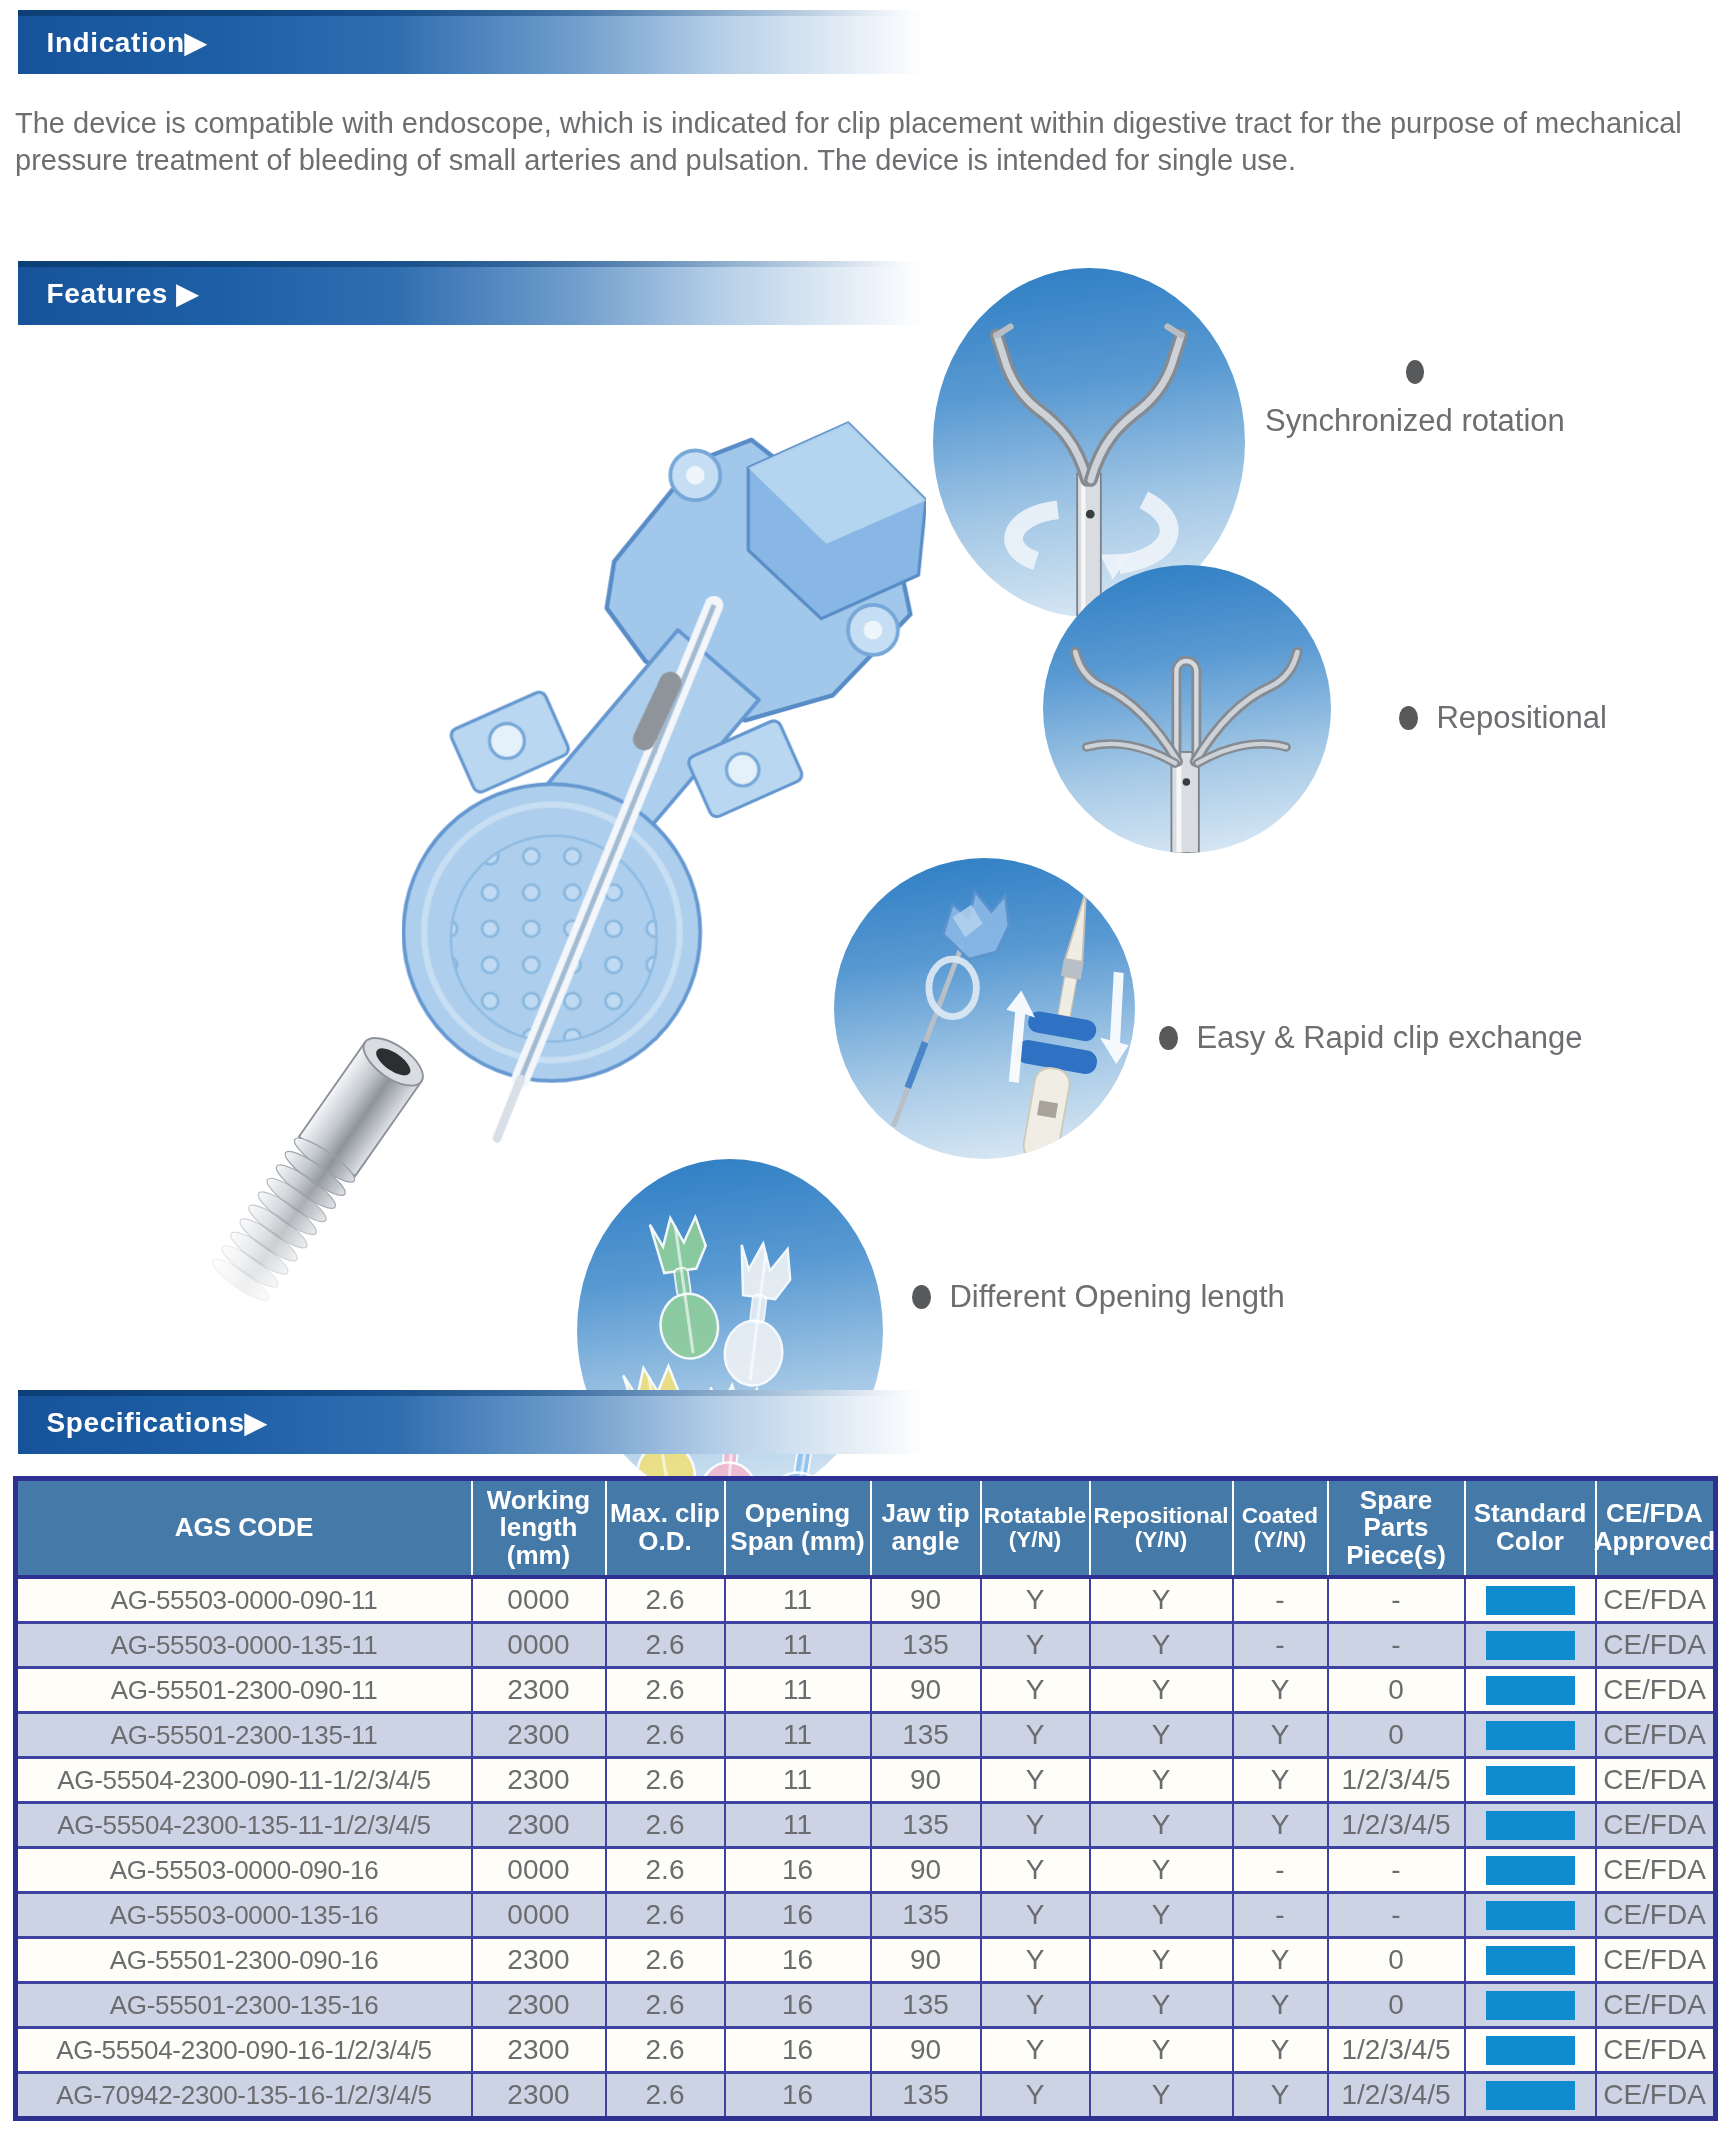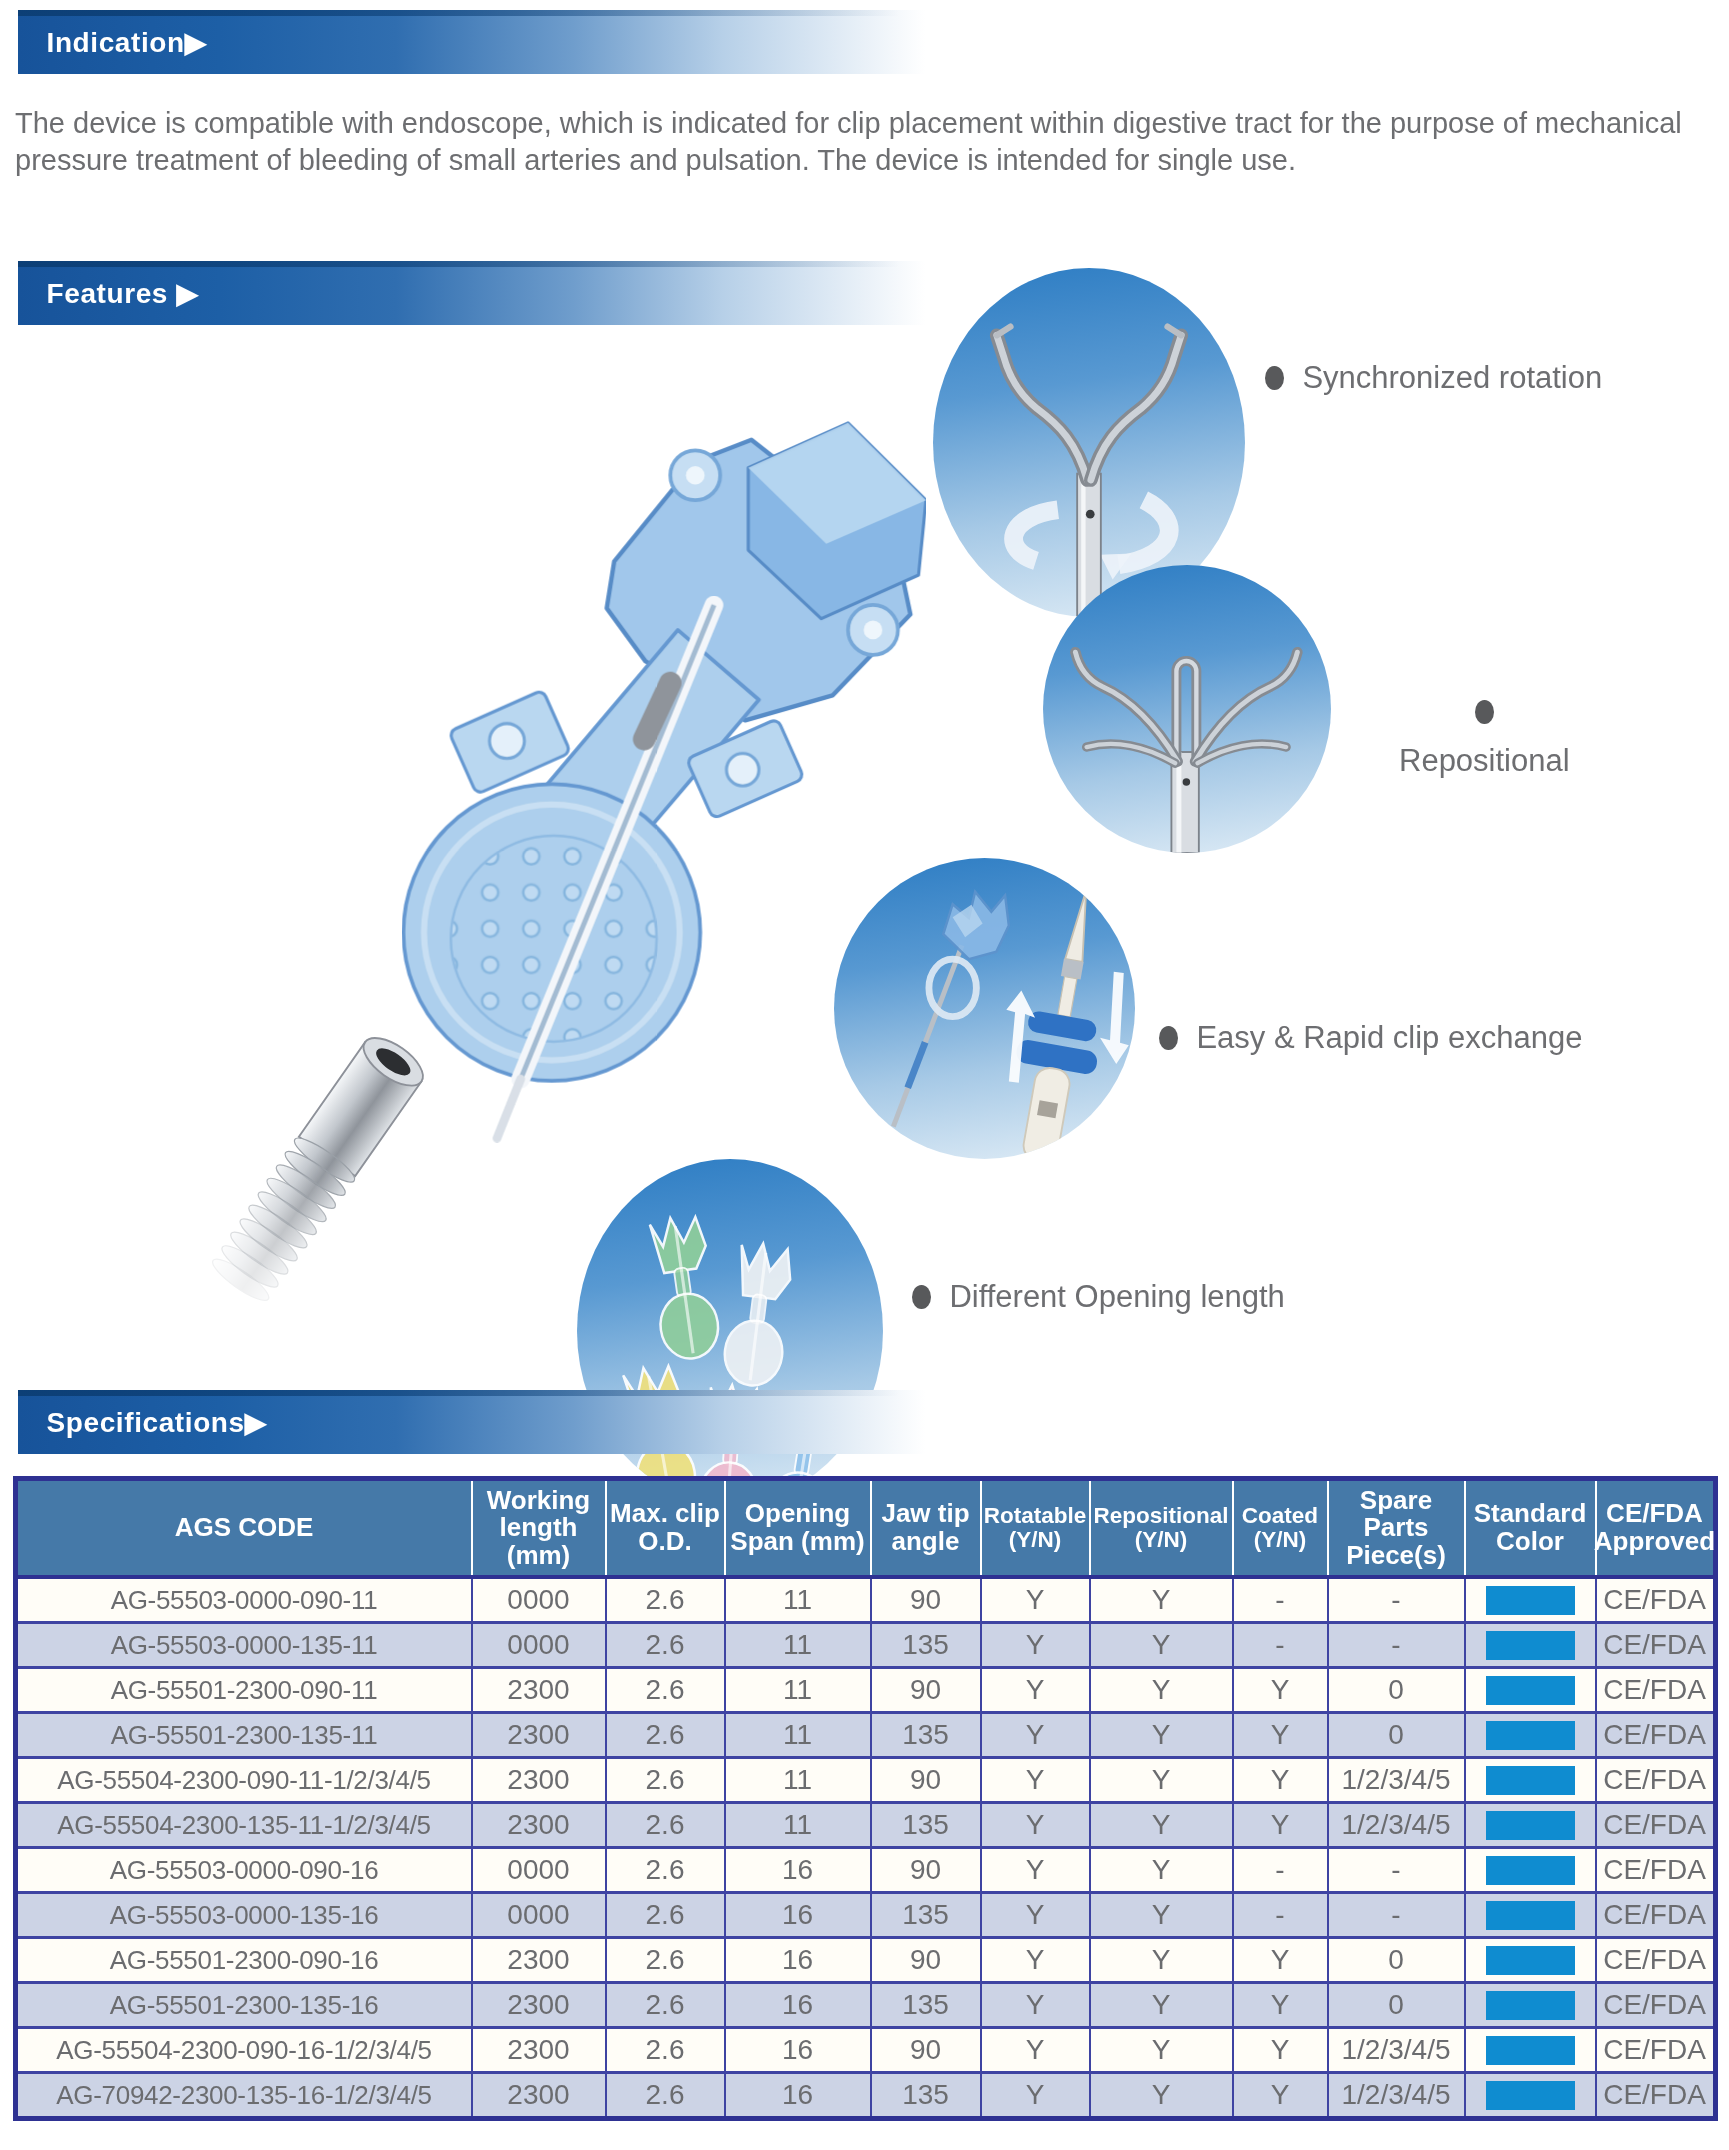--- a/index.html
+++ b/index.html
@@ -24,22 +24,22 @@
   .fc1{left:933px;top:268px;width:312px;height:349px;border-radius:50%/50%;}
   .fc2{left:1043px;top:565px;width:288px;height:288px;}
   .fc3{left:834px;top:858px;width:301px;height:301px;}
   .fc4{left:577px;top:1159px;width:306px;height:344px;}
   .feature-circle svg{width:100%;height:100%;display:block;}
   .illus{position:absolute;}
 
   .bullet{position:absolute;display:flex;align-items:center;gap:18.7px;height:35px;}
   .bullet .dot{width:18.7px;height:24px;border-radius:50%;background:#58595b;flex:0 0 auto;}
   .bullet .bullet-label{font-size:31px;color:#6d6e71;white-space:nowrap;}
-  .b1{left:1265px;top:360px;}
-  .b2{left:1399px;top:700px;flex-direction:column;}
+  .b1{left:1265px;top:360px;flex-direction:column;}
+  .b2{left:1399px;top:700px;}
   .b3{left:1159px;top:1020px;}
   .b4{left:912px;top:1279px;}
 
   
   .spec-table{position:absolute;left:12.5px;top:1476px;width:1705px;
           border:5px solid #2e3192;background:#fffdf7;box-sizing:border-box;}
   .t-head,.t-row{display:grid;
           grid-template-columns:455px 134px 119px 146px 110px 109px 143px 95px 137px 131px 116px;}
   .t-head{background:#4579a8;height:94px;border-bottom:4.4px solid #2e3192;}
   .h{border-right:2.5px solid #ffffff;color:#ffffff;font-weight:bold;font-size:26px;line-height:1.06;

